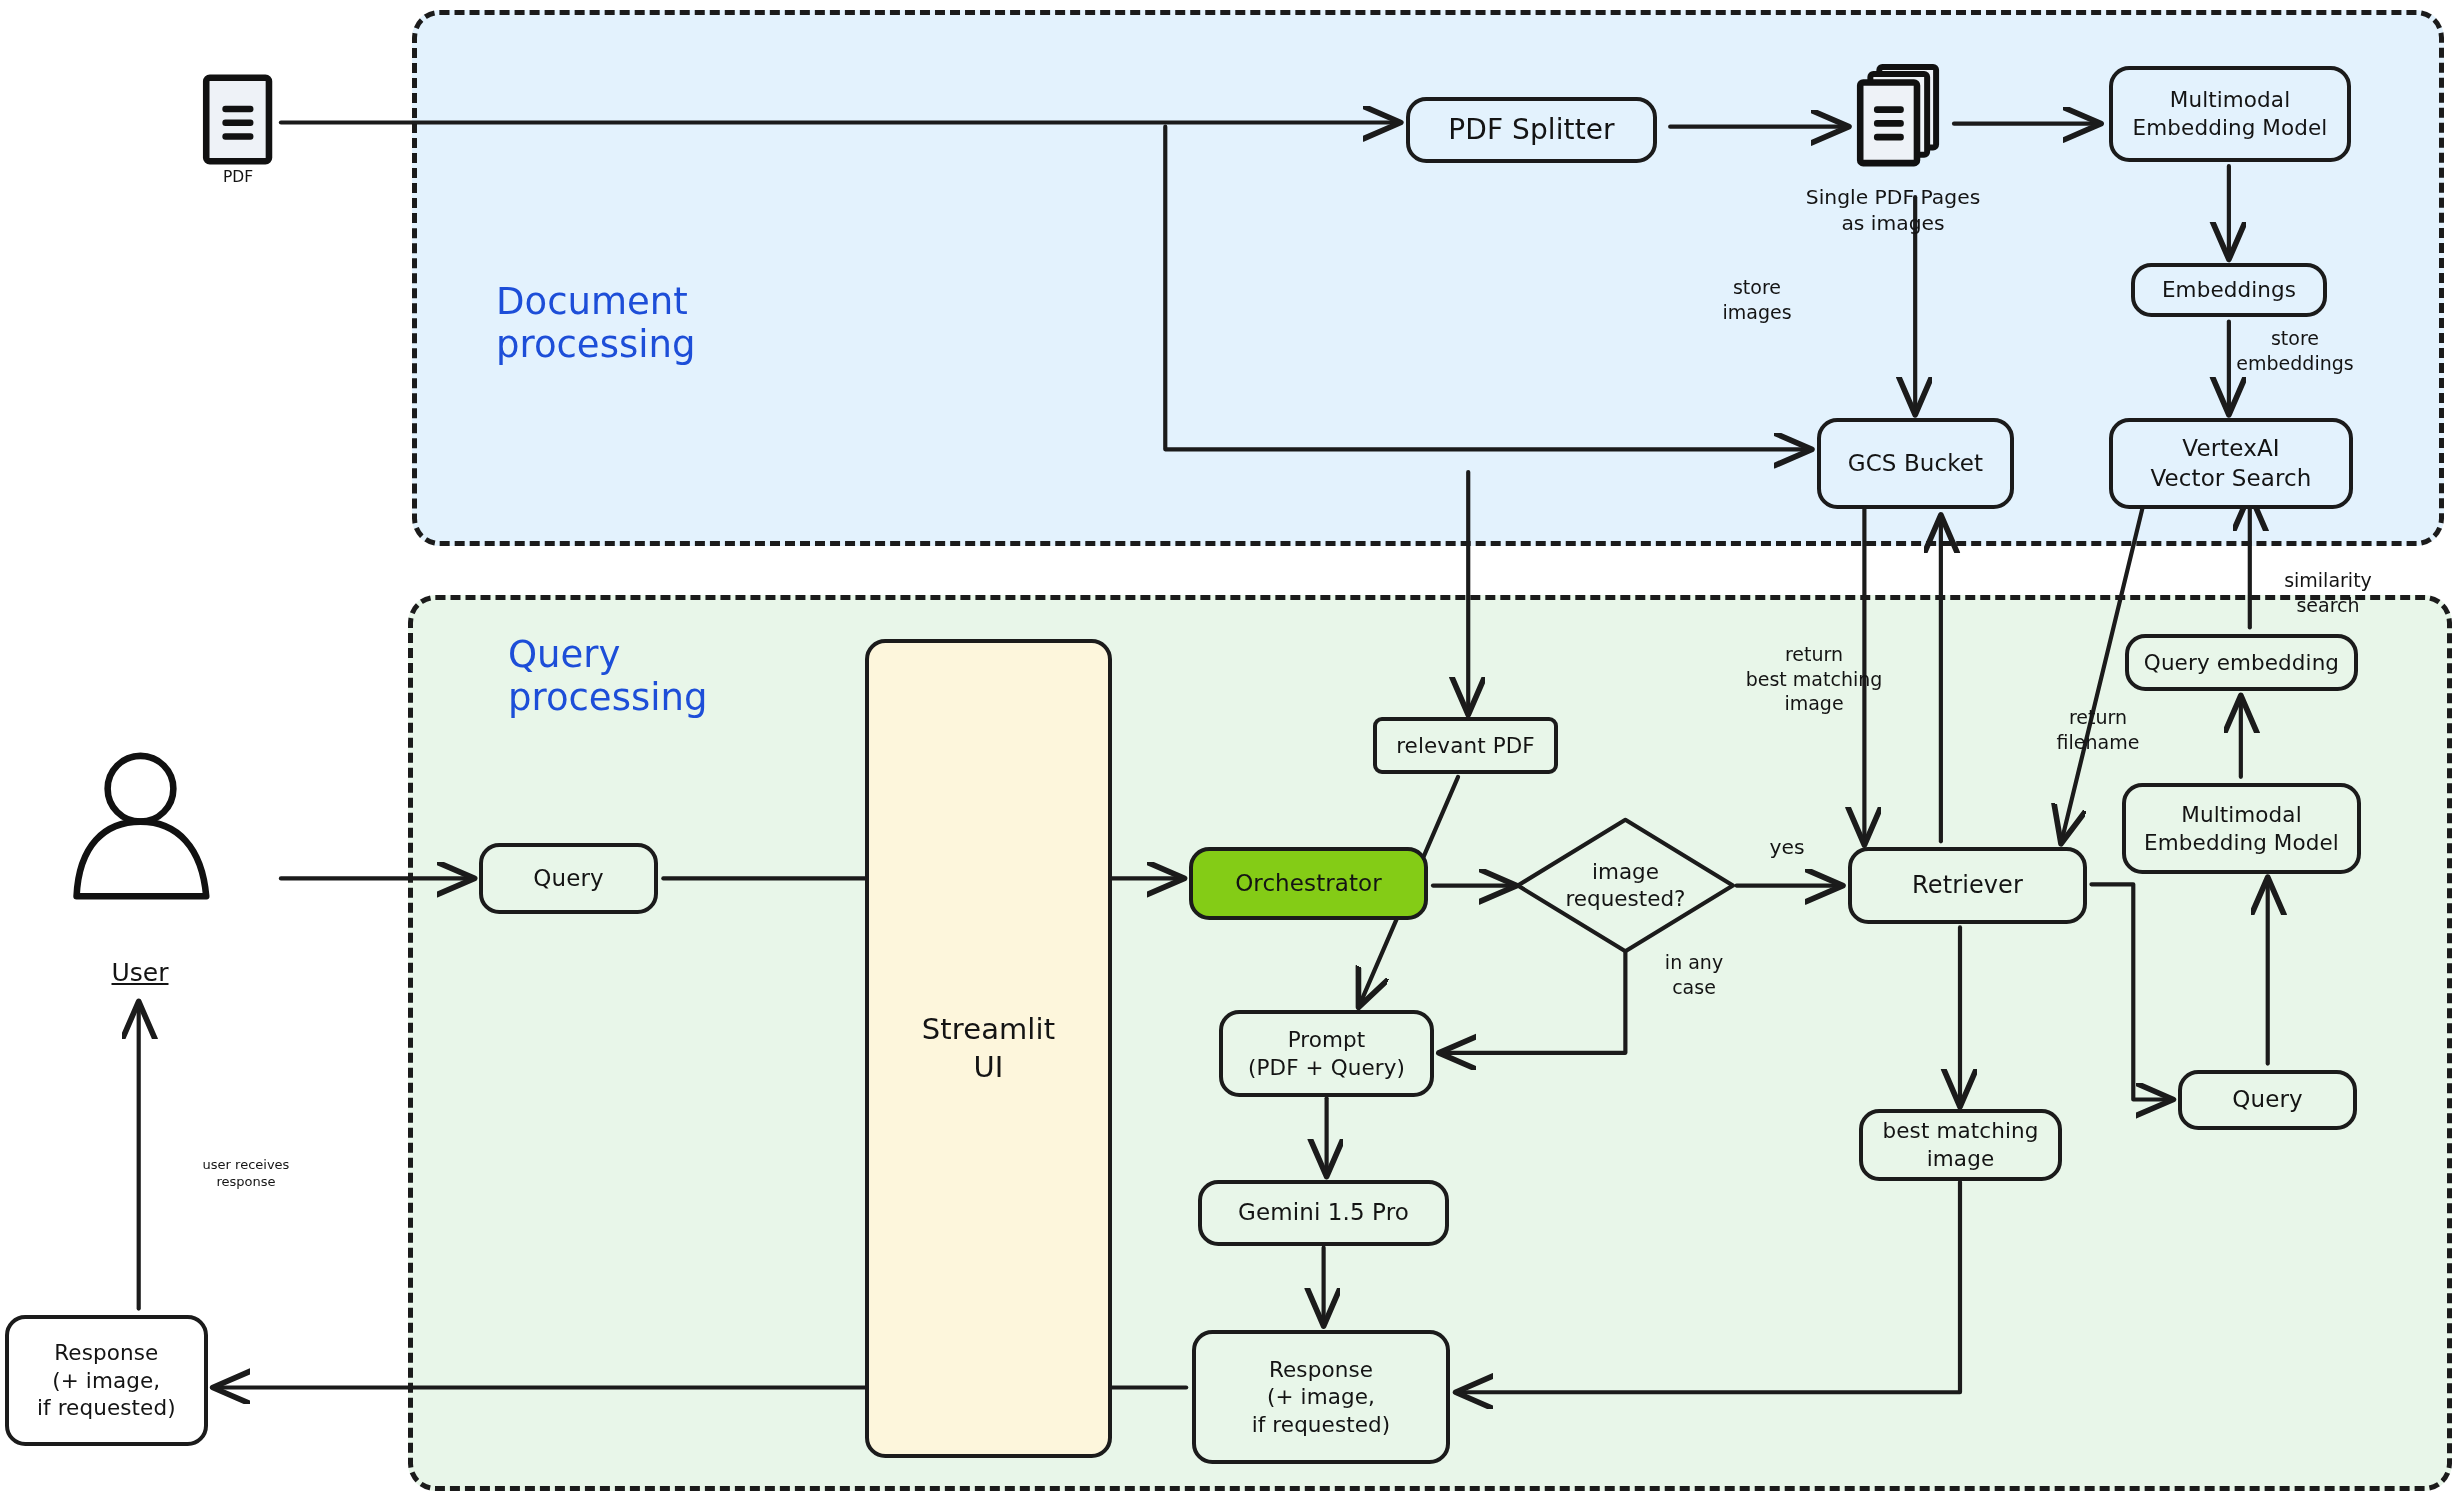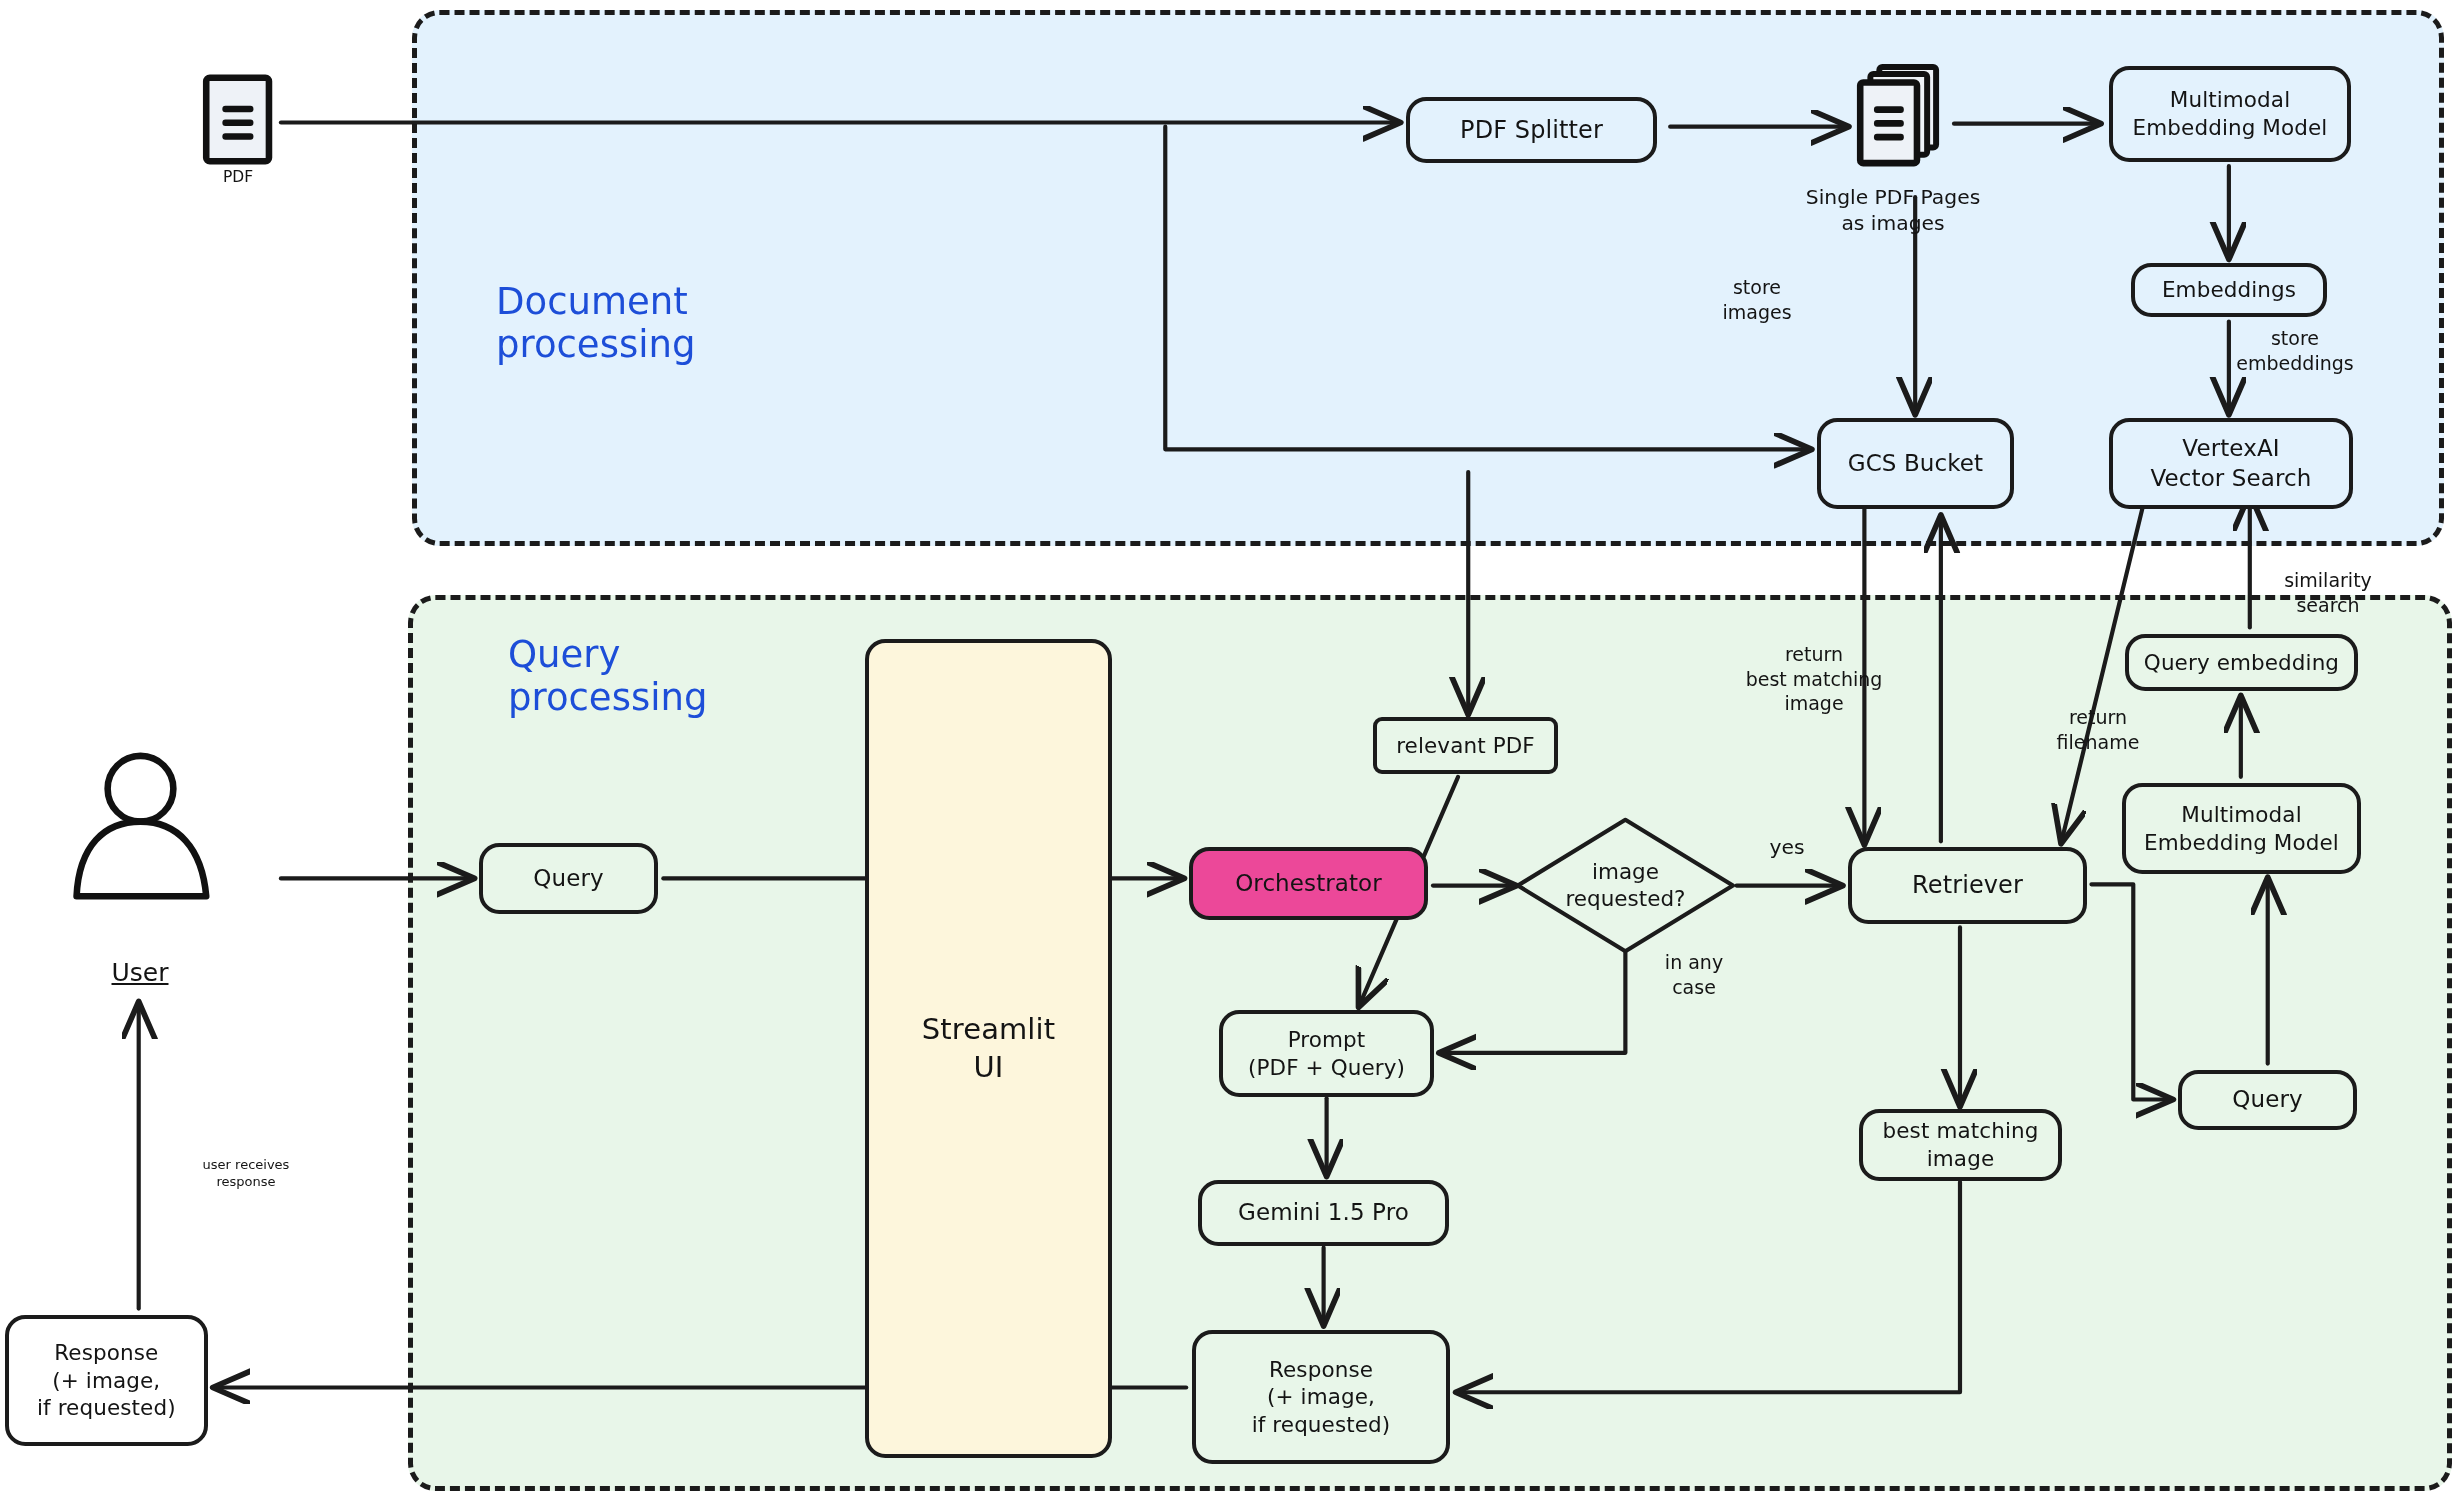--- a/index.html
+++ b/index.html
@@ -129,31 +129,31 @@
 
       <path d="M232,2190 L232,1680"></path>
     </g>
 
     <g fill="none" stroke="#1b1b1b" stroke-width="7" stroke-linecap="round" stroke-linejoin="round" marker-end="url(#ah)">
       <path d="M3248,1408 L3248,866"></path>
     </g>
   </svg>
 
   <div id="nodes-host">
-      <div class="node" style="left: 1406px; top: 97px; width: 251px; height: 66px; background: rgb(227, 242, 253); font-size: 24px; z-index: 5;">PDF Splitter</div>
+      <div class="node" style="left: 1406px; top: 97px; width: 251px; height: 66px; background: rgb(227, 242, 253); font-size: 28px; z-index: 5;">PDF Splitter</div>
       <div class="node" style="left: 2109px; top: 66px; width: 242px; height: 96px; background: rgb(227, 242, 253); font-size: 21.5px; z-index: 5;">Multimodal
 Embedding Model</div>
       <div class="node" style="left: 2131px; top: 263px; width: 196px; height: 54px; background: rgb(227, 242, 253); font-size: 21.5px; z-index: 5;">Embeddings</div>
       <div class="node" style="left: 1817px; top: 418px; width: 197px; height: 91px; background: rgb(227, 242, 253); font-size: 23px; z-index: 5;">GCS Bucket</div>
       <div class="node" style="left: 2109px; top: 418px; width: 244px; height: 91px; background: rgb(227, 242, 253); font-size: 23px; z-index: 5;">VertexAI
 Vector Search</div>
       <div class="node" style="left: 479px; top: 843px; width: 179px; height: 71px; background: rgb(232, 246, 233); font-size: 23px; z-index: 5;">Query</div>
       <div class="node" style="left: 865px; top: 639px; width: 247px; height: 819px; background: rgb(253, 246, 220); font-size: 29px; z-index: 5;">Streamlit
 UI</div>
-      <div class="node" style="left: 1189px; top: 847px; width: 239px; height: 73px; background: #ec4899; font-size: 23px; z-index: 5;">Orchestrator</div>
+      <div class="node" style="left: 1189px; top: 847px; width: 239px; height: 73px; background: #84cc16; font-size: 23px; z-index: 5;">Orchestrator</div>
       <div class="node" style="left: 1373px; top: 717px; width: 185px; height: 57px; background: rgb(232, 246, 233); font-size: 21.5px; z-index: 5; border-radius: 9px;">relevant PDF</div>
       <div class="node" style="left: 1219px; top: 1010px; width: 215px; height: 87px; background: rgb(232, 246, 233); font-size: 21.5px; z-index: 5;">Prompt
 (PDF + Query)</div>
       <div class="node" style="left: 1198px; top: 1180px; width: 251px; height: 66px; background: rgb(232, 246, 233); font-size: 23px; z-index: 5;">Gemini 1.5 Pro</div>
       <div class="node" style="left: 1192px; top: 1330px; width: 258px; height: 134px; background: rgb(232, 246, 233); font-size: 21.5px; z-index: 5;">Response
 (+ image,
 if requested)</div>
       <div class="node" style="left: 1848px; top: 847px; width: 239px; height: 77px; background: rgb(232, 246, 233); font-size: 24px; z-index: 5;">Retriever</div>
       <div class="node" style="left: 1859px; top: 1109px; width: 203px; height: 72px; background: rgb(232, 246, 233); font-size: 21.5px; z-index: 5;">best matching
 image</div>

